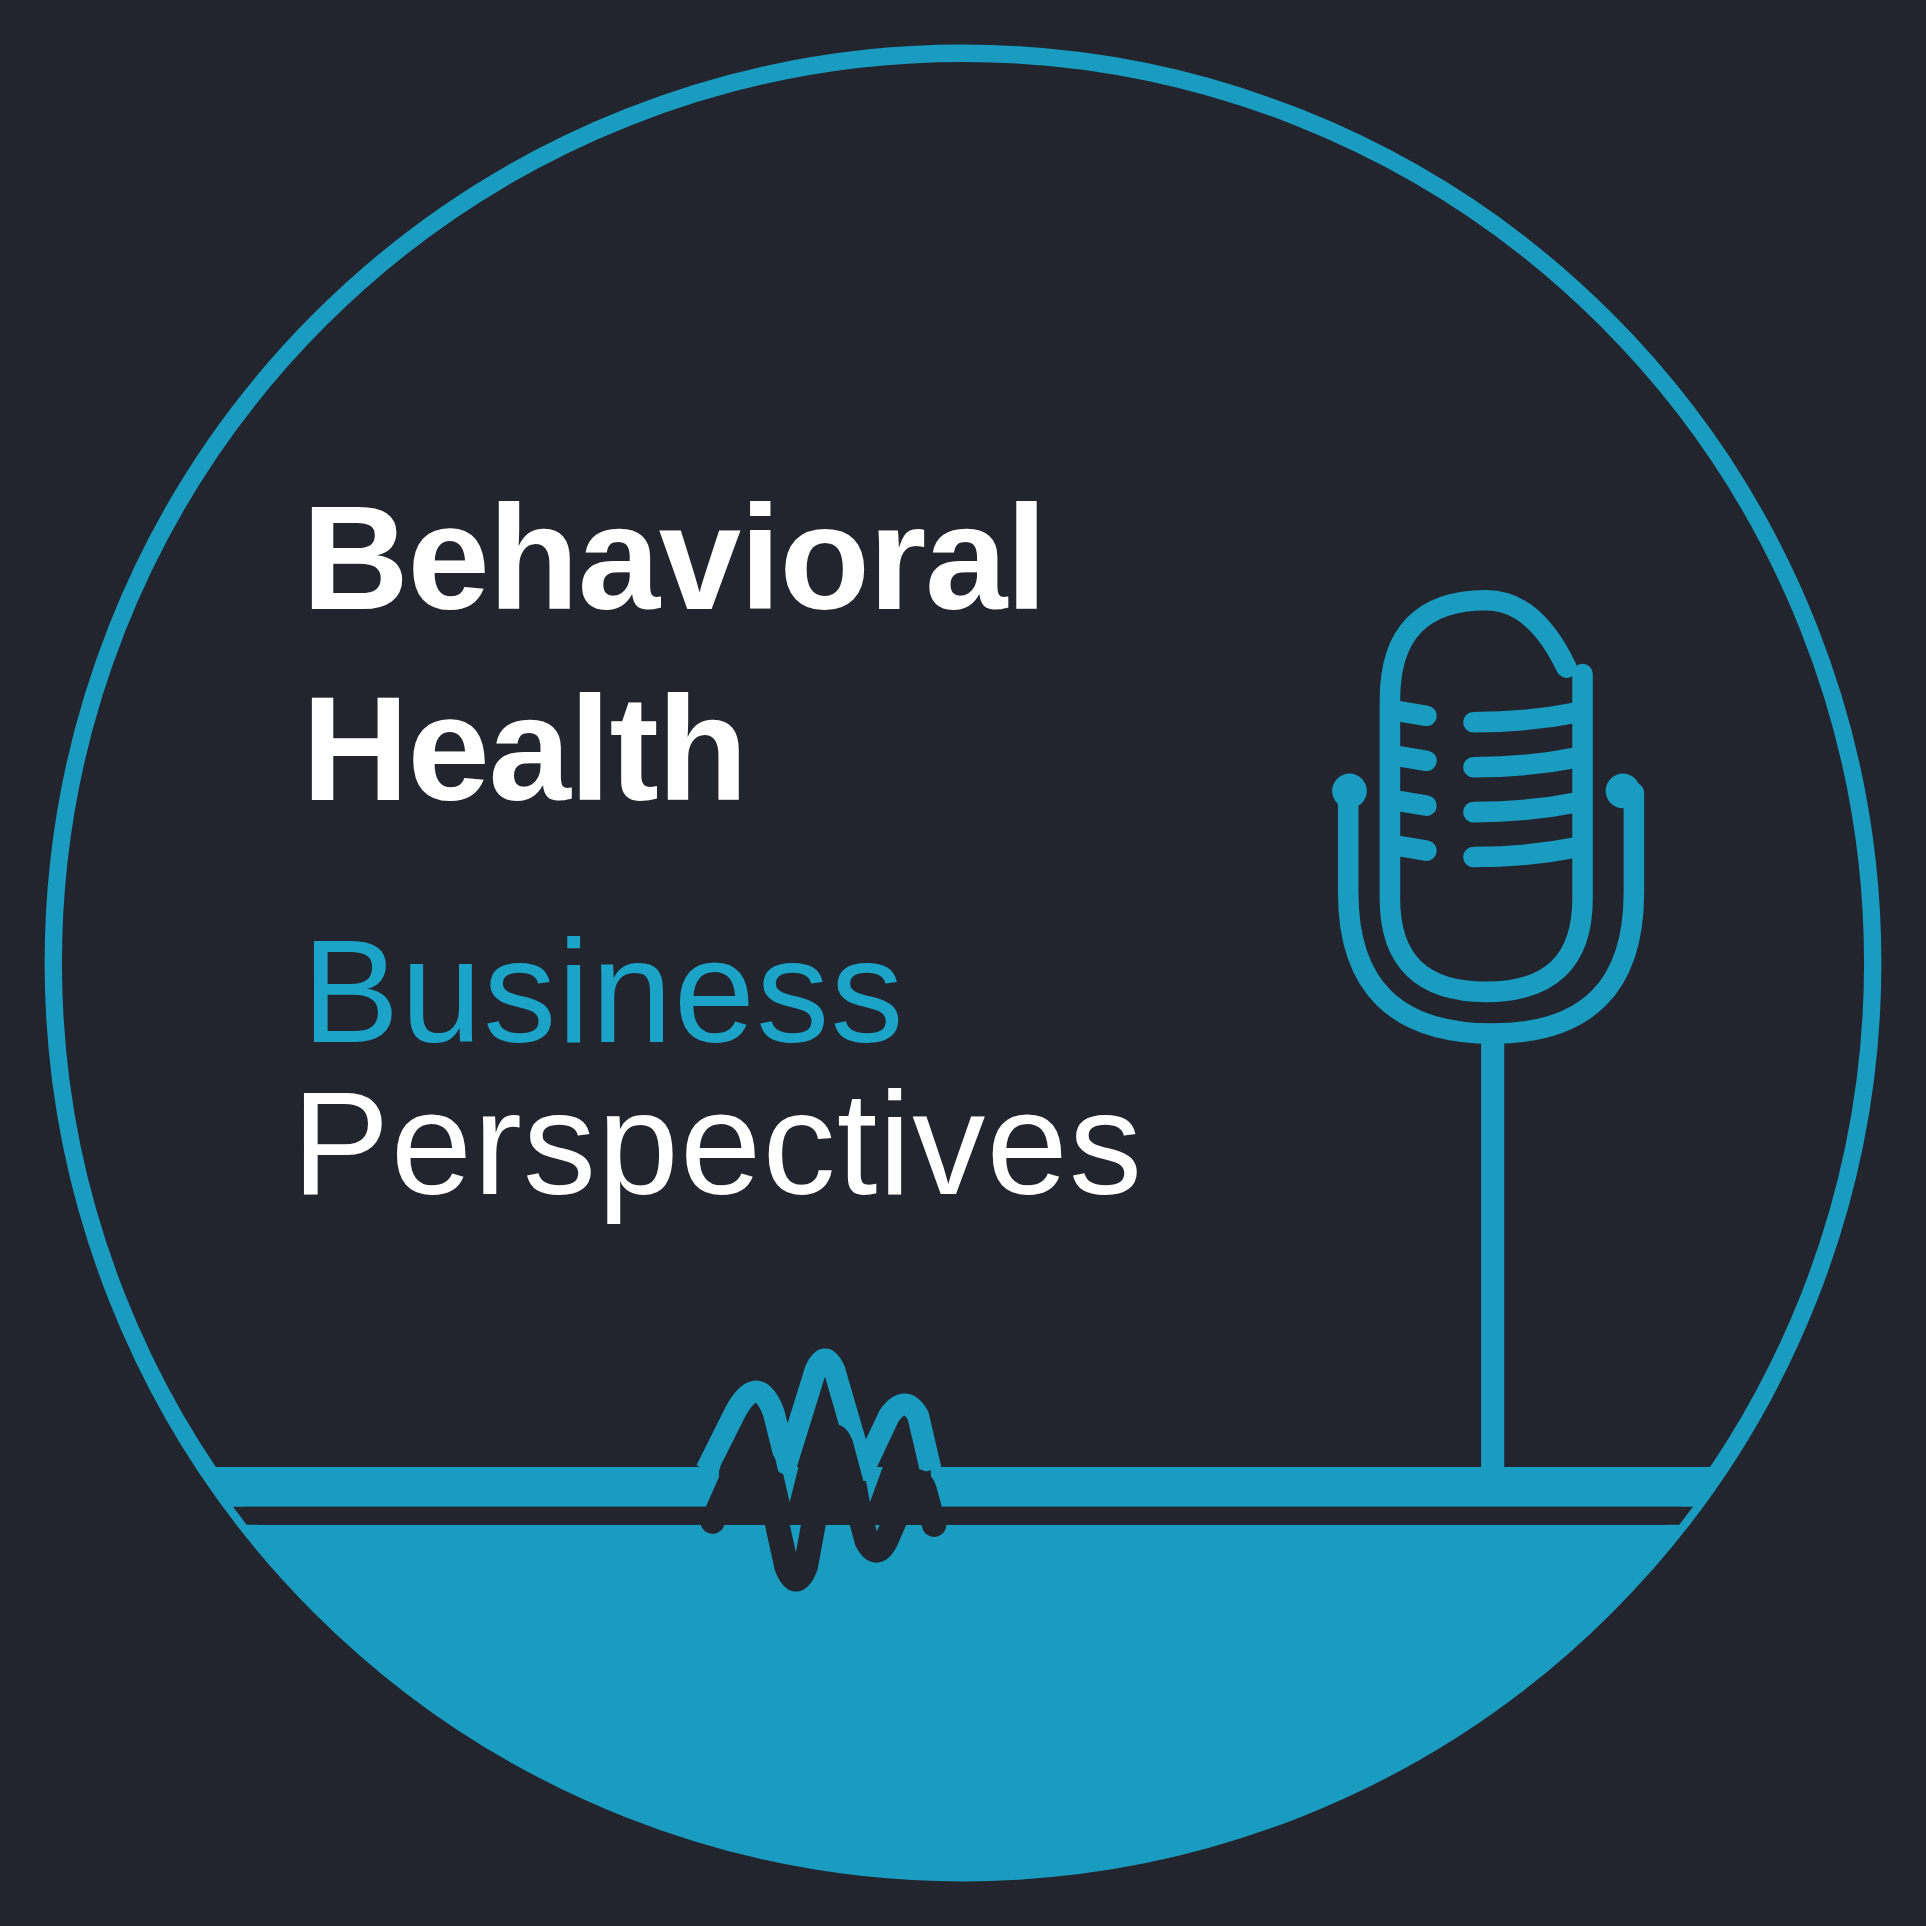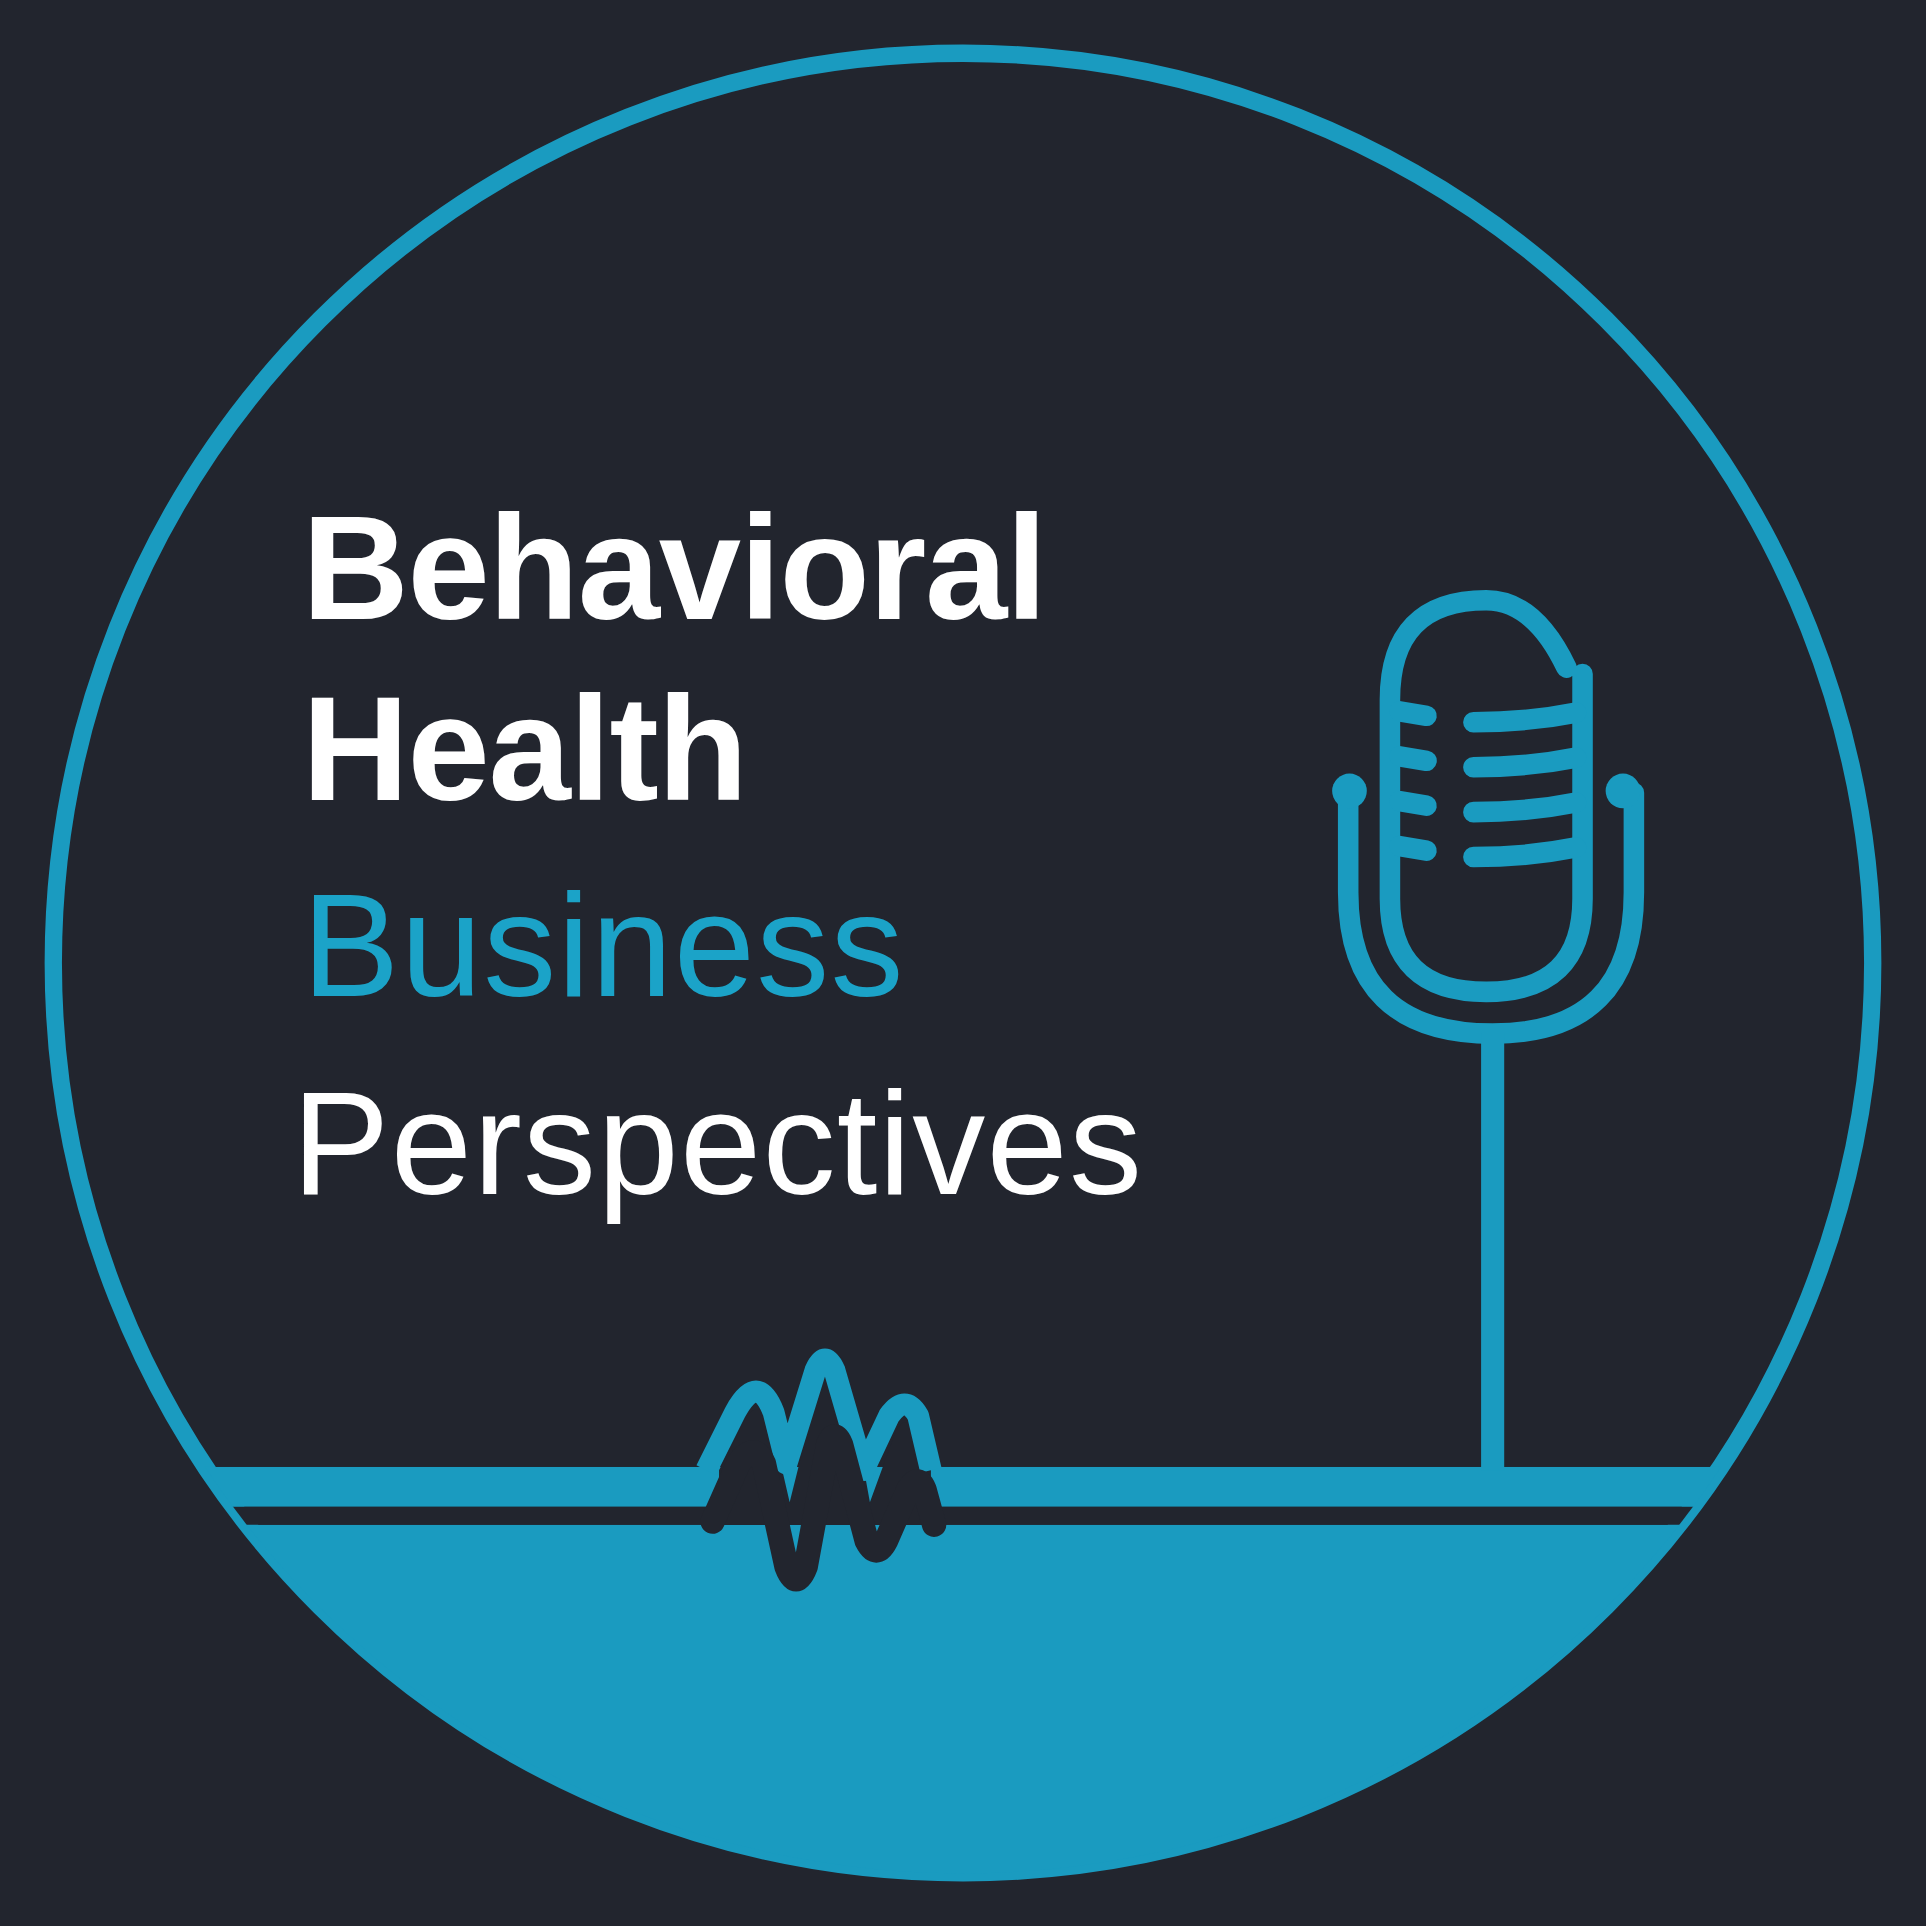--- a/index.html
+++ b/index.html
@@ -2,23 +2,23 @@
 <html style="font-size:10.3px"><head>
 <meta charset="utf-8">
 <style>
   html, body { margin:0; padding:0; }
   body { width:1926px; height:1926px; background:#22252e; overflow:hidden; position:relative; }
   #logo { position:absolute; left:0; top:0; width:1926px; height:1926px; }
   .title-line { position:absolute; left:302px; margin:0; white-space:nowrap;
     font-family:"Liberation Sans", "DejaVu Sans", sans-serif; line-height:1; }
   .bold { font-weight:700; color:#ffffff; font-size:148px; letter-spacing:-1.3px; }
   .thin { font-weight:400; font-size:146px; letter-spacing:1.3px; }
-  #l1 { top:494px; }
+  #l1 { top:484px; }
   #l2 { top:675px; }
-  #l3 { top:873px; }
+  #l3 { top:919px; }
   #l4 { top:1071px; left:292px; }
 </style>
 </head>
 <body>
 
 <svg id="logo" viewBox="0 0 3000 3000" xmlns="http://www.w3.org/2000/svg">
   <defs>
     <clipPath id="circ-clip">
         <circle cx="1500" cy="1500" r="1418"></circle>
       </clipPath>

